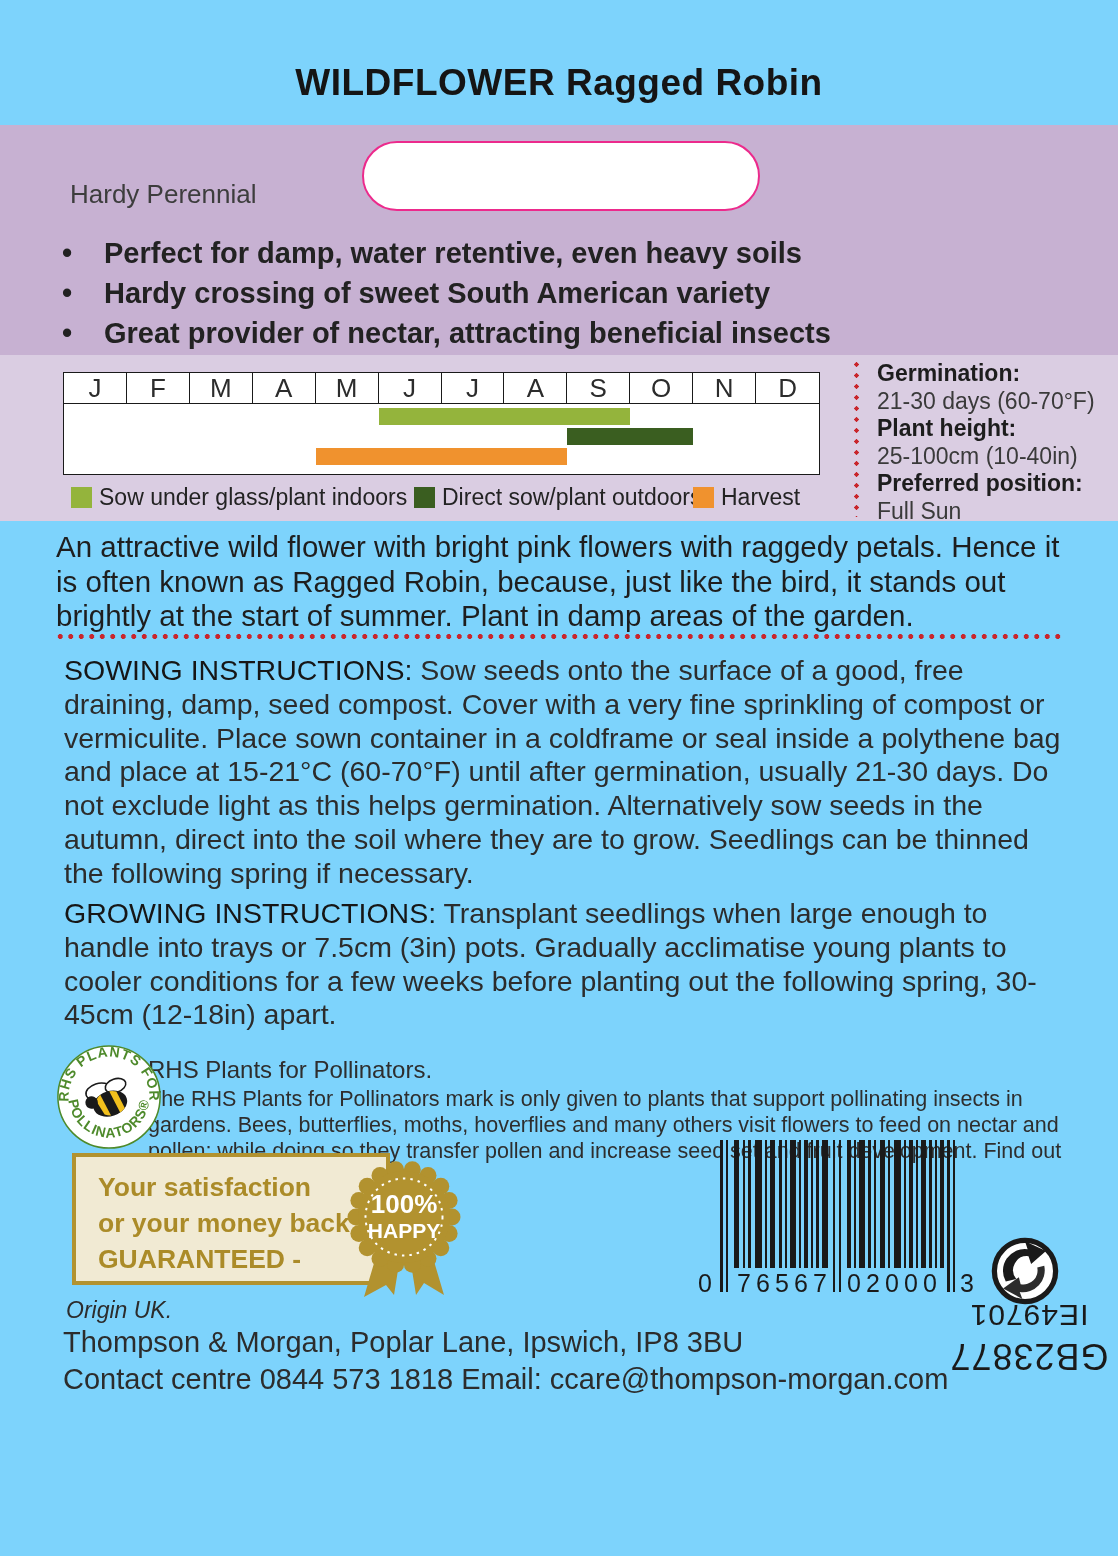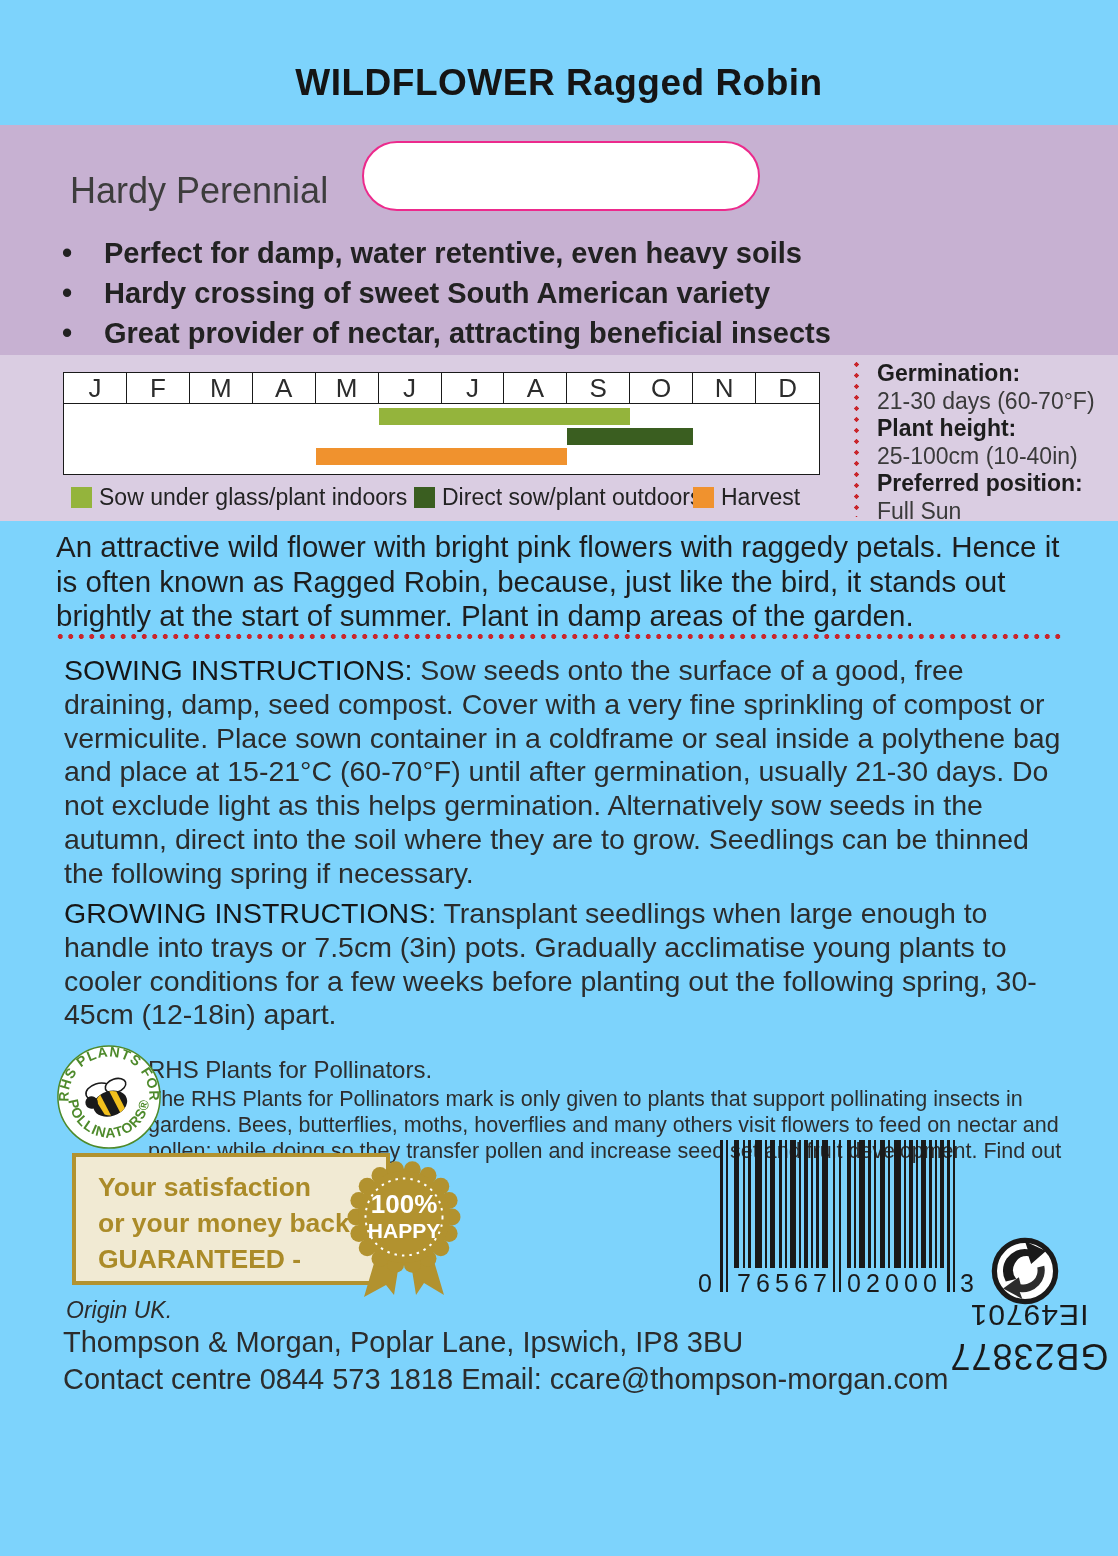--- a/index.html
+++ b/index.html
@@ -9,21 +9,21 @@
   }
 
   
   .title {
     position:absolute; top:62px; left:0; width:100%;
     text-align:center; font-size:37px; font-weight:bold; color:#151515; letter-spacing:0.5px;
   }
 
   
   .band-dark { position:absolute; top:125px; left:0; width:100%; height:230px; background:#c7b1d2; }
-  .hardy-label { position:absolute; top:45px; left:70px; font-size:36px; color:#3d3d3d; }
+  .hardy-label { position:absolute; top:54px; left:70px; font-size:26px; color:#3d3d3d; }
   .variety-pill {
     position:absolute; top:16px; left:362px; width:398px; height:70px;
     background:#ffffff; border:2.5px solid #ec2a8c; border-radius:36px; box-sizing:border-box;
   }
   .bullets { position:absolute; top:108px; left:62px; right:14px; }
   .bullet-item { display:flex; font-size:29px; font-weight:bold; color:#222222; line-height:40px; }
   .bullet-dot { width:42px; flex:0 0 42px; }
 
   
   .band-light { position:absolute; top:355px; left:0; width:100%; height:166px; background:#dacde2; }

